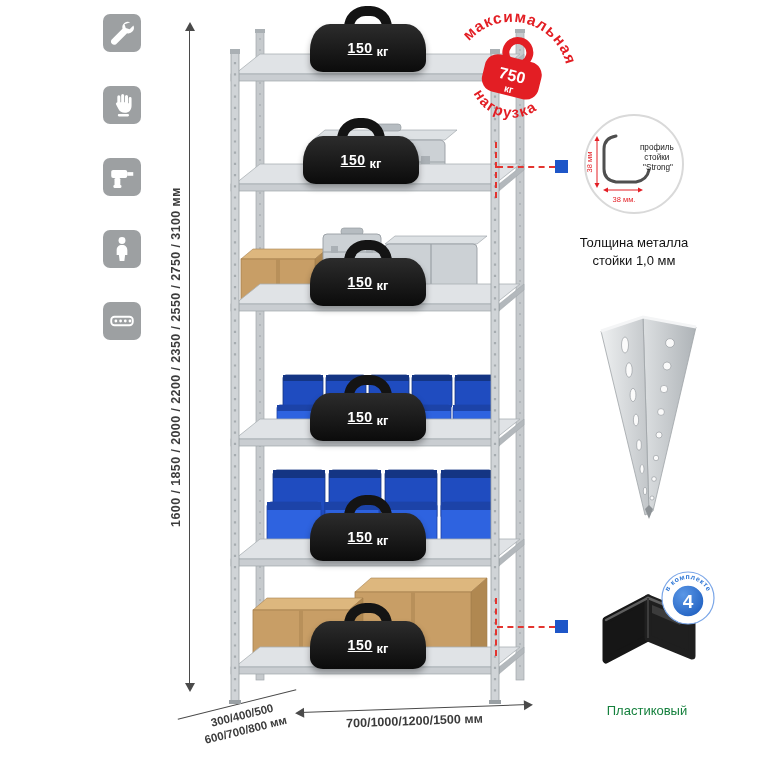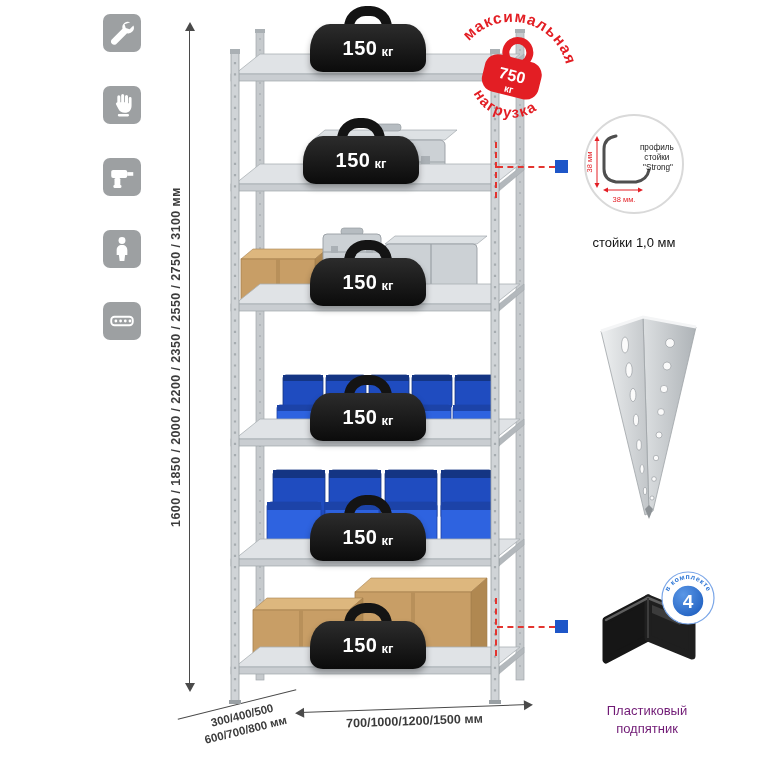--- a/index.html
+++ b/index.html
@@ -28,21 +28,21 @@
   .depth-label{position:absolute;left:166px;top:708px;width:156px;transform:rotate(-14deg);
         text-align:center;font-size:11.5px;font-weight:600;color:#3b3b3b;line-height:1.3;}
 
   
   .weight{position:absolute;width:116px;text-align:center;z-index:5;}
   .w-handle{width:48px;height:34px;margin:0 auto;border:10px solid #141414;box-sizing:border-box;
         border-radius:24px 24px 18px 18px / 24px 24px 14px 14px;}
   .w-body{margin-top:-16px;height:48px;background:linear-gradient(180deg,#2c2c2c,#0b0b0b);
         border-radius:20px 20px 13px 13px / 26px 26px 11px 11px;display:flex;align-items:center;justify-content:center;
         gap:4px;color:#fff;box-shadow:0 4px 6px rgba(0,0,0,.3);}
-  .w-val{font-size:20px;font-weight:bold;letter-spacing:.5px;}
+  .w-val{font-size:14px;font-weight:bold;letter-spacing:.5px;text-decoration:underline;}
   .w-unit{font-size:13px;font-weight:bold;margin-top:7px;}
   .w1{left:310px;top:6px;} .w2{left:303px;top:118px;} .w3{left:310px;top:240px;}
   .w4{left:310px;top:375px;} .w5{left:310px;top:495px;} .w6{left:310px;top:603px;}
 
   
   .stamp{position:absolute;left:443px;top:2px;width:140px;height:140px;transform:rotate(14deg);z-index:6;}
 
   
   .dash-v{position:absolute;width:0;border-left:2px dashed #e3342f;z-index:4;}
   .dash-h{position:absolute;height:0;border-top:2px dashed #e3342f;z-index:4;}
@@ -54,21 +54,21 @@
   .profile-circle{position:absolute;left:584px;top:114px;width:100px;height:100px;border:2px solid #d9d9d9;
         border-radius:50%;background:#fff;box-sizing:border-box;display:flex;align-items:center;justify-content:center;}
   .profile-caption{position:absolute;left:566px;top:234px;width:136px;text-align:center;font-size:13px;
         color:#111;line-height:1.35;}
 
   
   .post-img{position:absolute;left:588px;top:303px;width:122px;height:228px;}
   .foot-img{position:absolute;left:596px;top:584px;width:104px;height:100px;}
   .badge{position:absolute;left:660px;top:570px;width:56px;height:56px;z-index:6;}
   .foot-caption{position:absolute;left:572px;top:702px;width:150px;text-align:center;font-size:13px;
-        color:#701a75;line-height:1.35;}
+        color:#15803d;line-height:1.35;}
 
   
   .rack{position:absolute;left:195px;top:12px;width:355px;height:700px;z-index:1;}
   .shelf-top{fill:#e0e3e6;stroke:#aab0b4;stroke-width:.8;}
   .shelf-front{fill:#c9cdd1;stroke:#9fa5a9;stroke-width:.7;}
   .shelf-side{fill:#b3b8bc;stroke:#9fa5a9;stroke-width:.5;}
   .post-f{fill:#d0d4d7;stroke:#9aa0a4;stroke-width:.8;}
   .post-b{fill:#c6cacd;stroke:#a2a7ab;stroke-width:.7;}
   .binA{fill:#1f4cc0;stroke:#143584;stroke-width:.8;} .binAl{fill:#143584;}
   .binB{fill:#2e63e0;stroke:#1c43a8;stroke-width:.8;} .binBl{fill:#1c43a8;}
@@ -353,20 +353,21 @@
       <path d="M57 74 l-5 -2.5 v5 z" fill="#e31e24"></path>
       <text x="38" y="86" text-anchor="middle" font-size="7.5" fill="#e31e24">38 мм.</text>
       <text font-size="8.2" fill="#222">
         <tspan x="72" y="34" text-anchor="middle">профиль</tspan>
         <tspan x="72" y="44" text-anchor="middle">стойки</tspan>
         <tspan x="72" y="54" text-anchor="middle">"Strong"</tspan>
       </text>
     </svg>
   </div>
   <div class="profile-caption">
+    <div>Толщина металла</div>
     <div>стойки 1,0 мм</div>
   </div>
 
   <svg class="post-img" viewBox="0 0 122 228">
     <defs>
       <linearGradient id="gL" x1="0" y1="0" x2="1" y2="0">
         <stop offset="0" stop-color="#eef0f1"></stop>
           <stop offset="1" stop-color="#c2c6c9"></stop>
       </linearGradient>
       <linearGradient id="gR" x1="0" y1="0" x2="1" y2="0">
@@ -417,21 +418,20 @@
     </defs>
     <circle cx="28" cy="28" r="26" fill="#fff" stroke="#7aa6e8" stroke-width="1.2"></circle>
     <text font-size="7" font-weight="bold" fill="#2e77d6" letter-spacing=".6">
       <textPath href="#badgeArc" startOffset="50%" text-anchor="middle">в комплекте</textPath>
     </text>
     <circle cx="28" cy="31" r="16" fill="url(#gB)" stroke="#fff" stroke-width="1.5"></circle>
     <text x="28" y="38" text-anchor="middle" font-size="19" font-weight="bold" fill="#fff">4</text>
   </svg>
   <div class="foot-caption">
     <div>Пластиковый</div>
-    <div>подпятник</div>
   </div>
 
   <div class="depth-line"></div>
   <div class="depth-label">
     <div>300/400/500</div>
     <div>600/700/800 мм</div>
   </div>
   <div class="width-line"></div>
   <div class="width-label">700/1000/1200/1500 мм</div>
 

